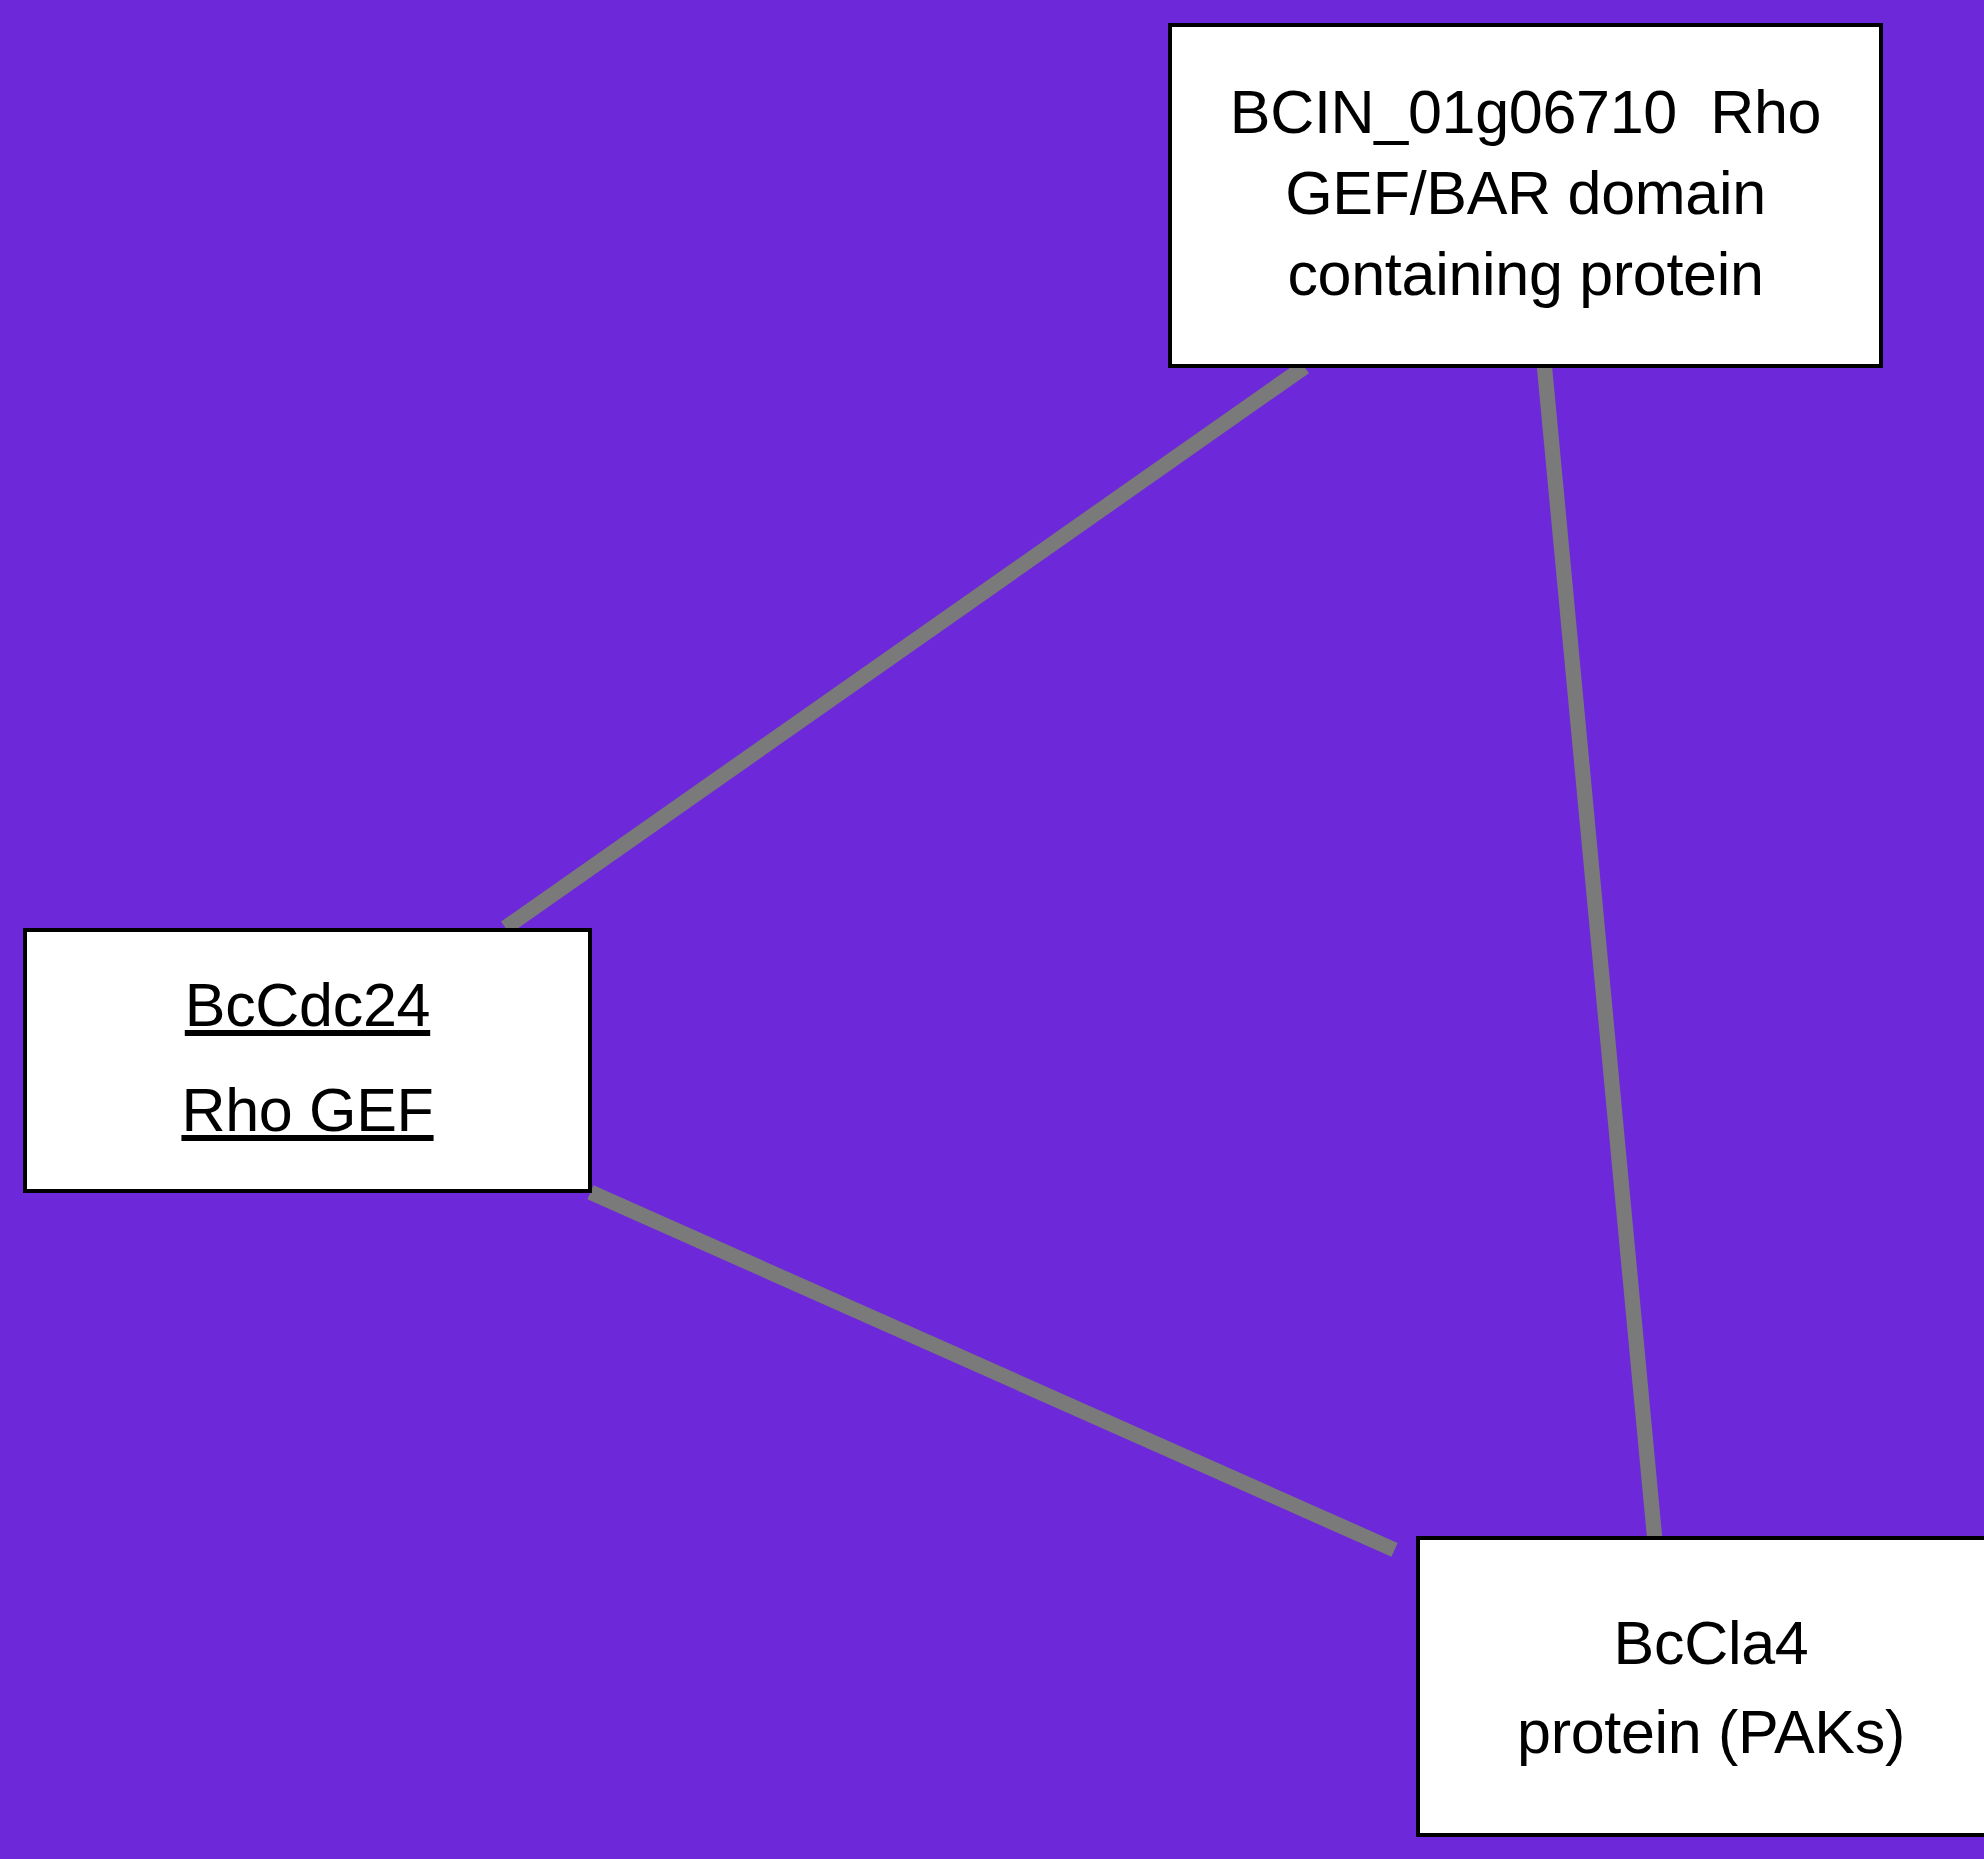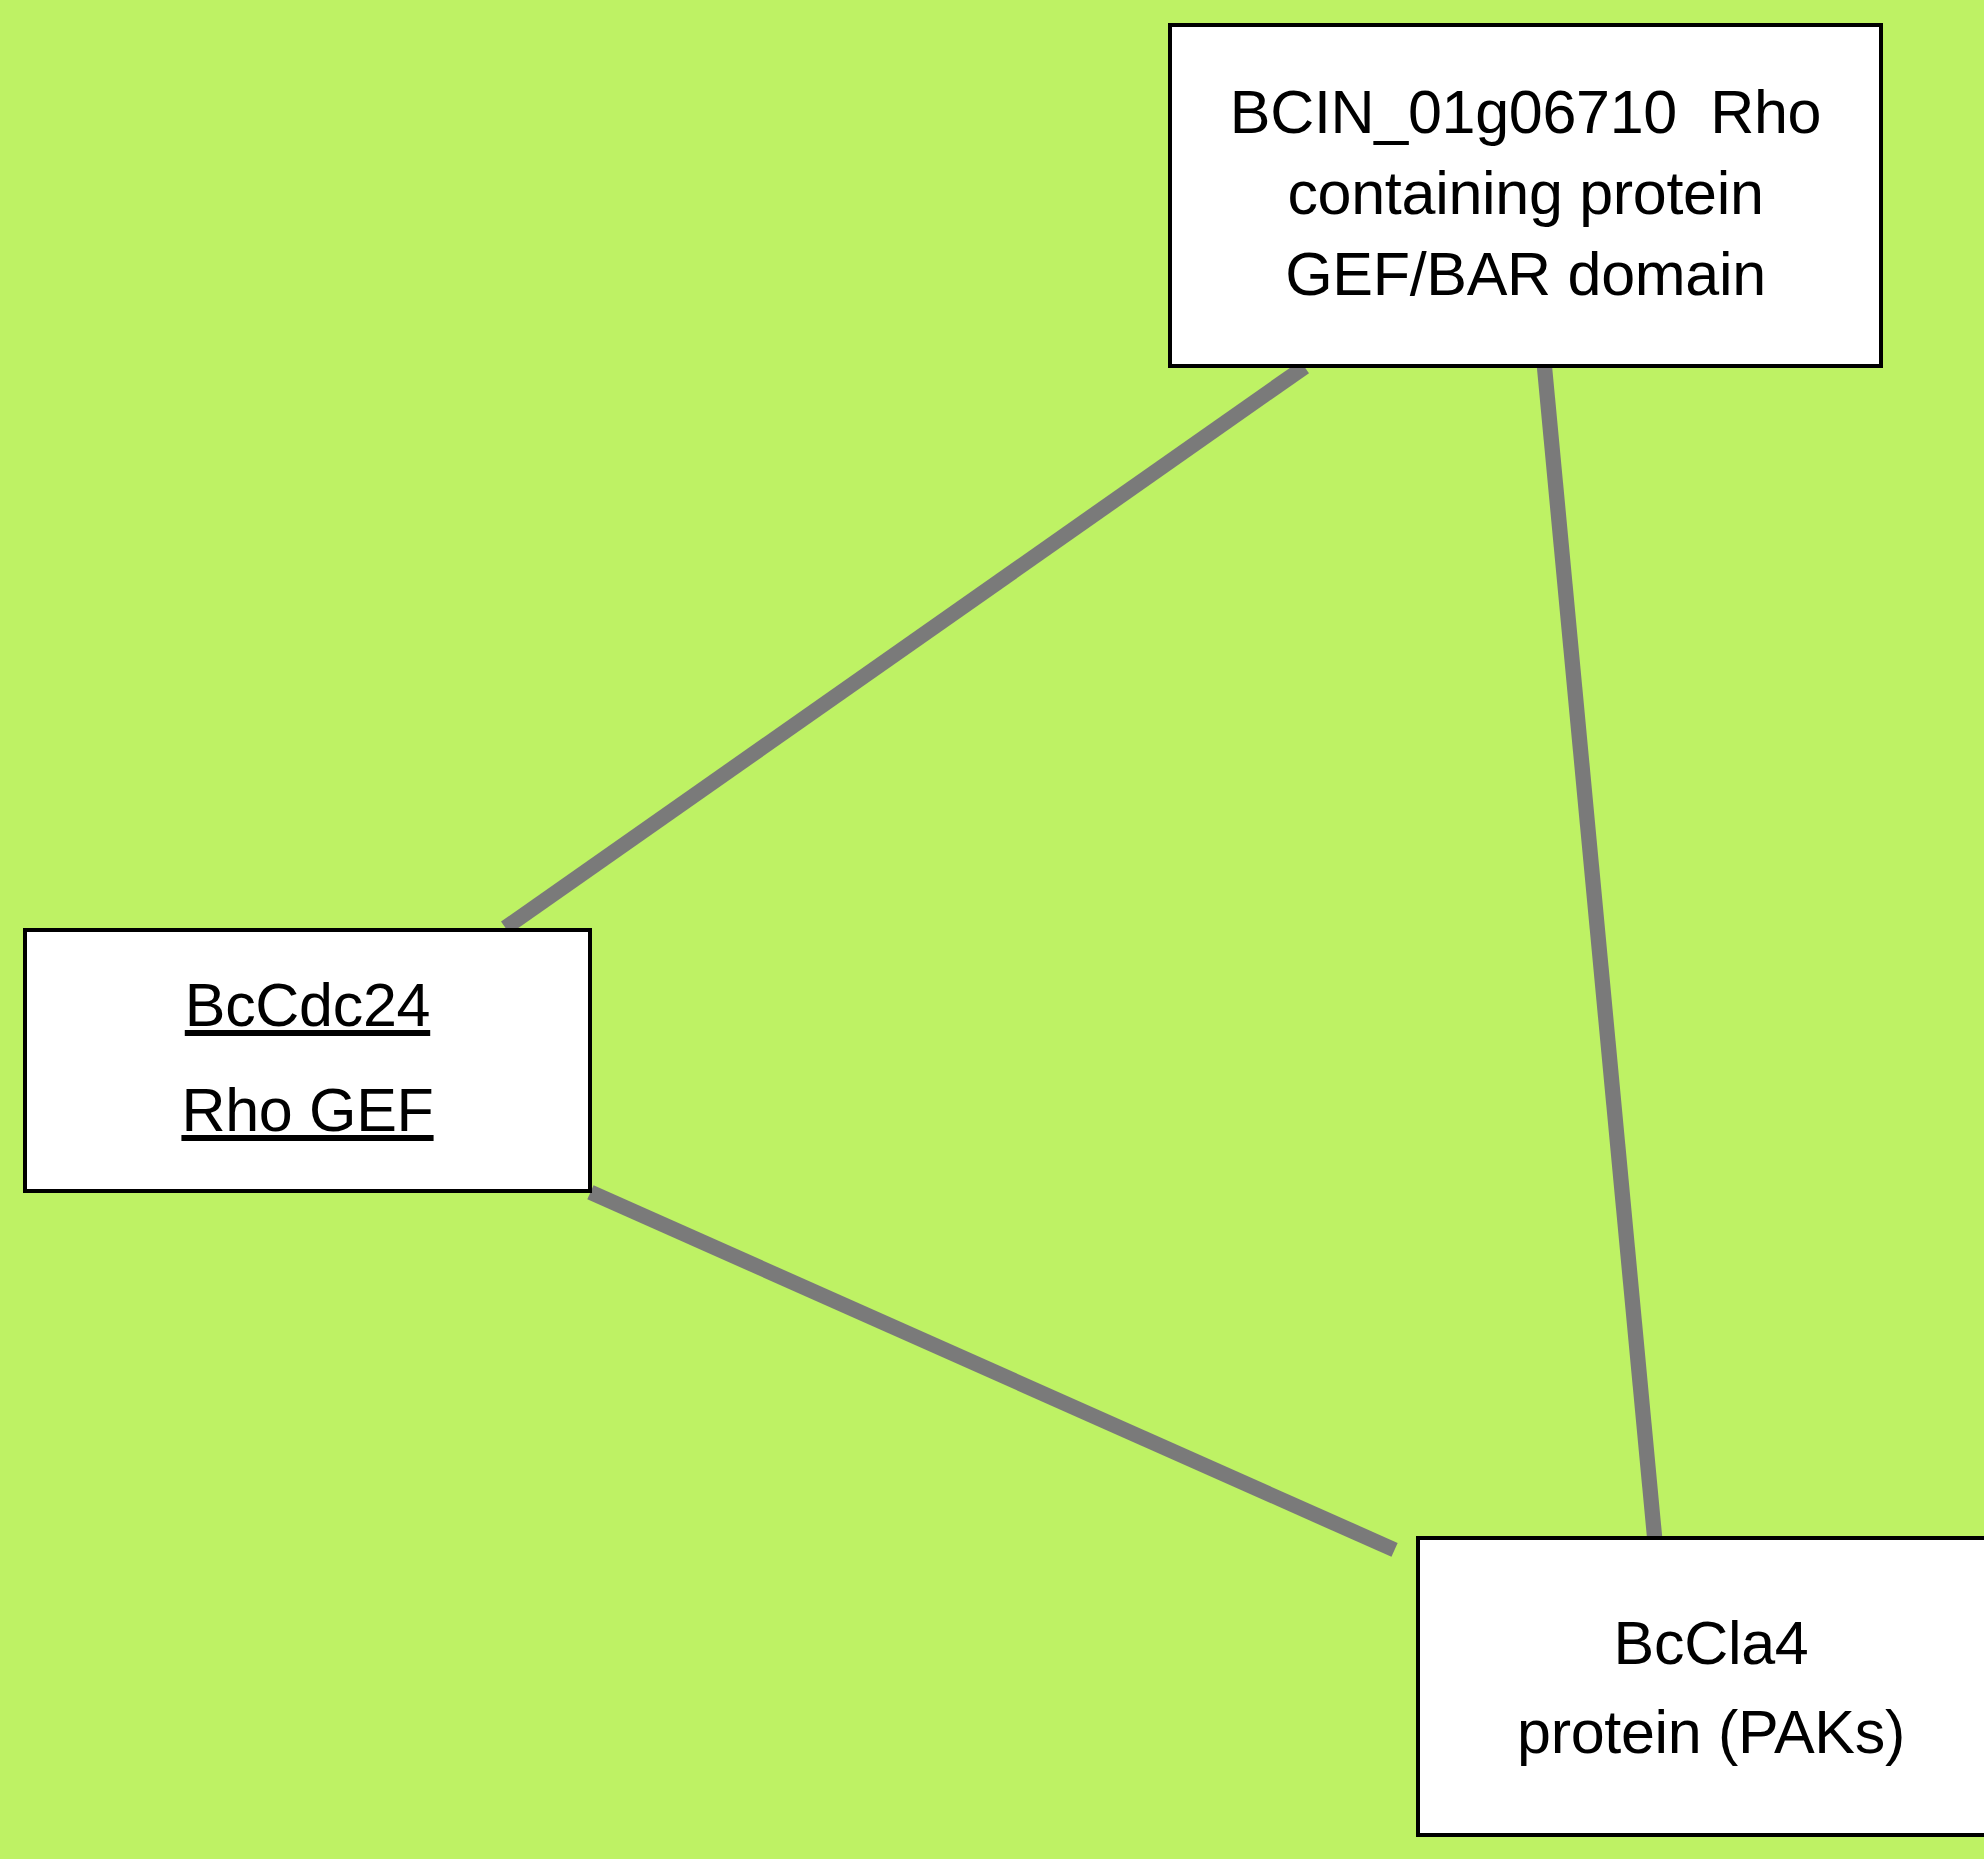--- a/index.html
+++ b/index.html
@@ -4,21 +4,21 @@
 <style>
   html, body {
     margin: 0;
     padding: 0;
     background: #ffffff;
   }
   #canvas {
     position: relative;
     width: 1985px;
     height: 1859px;
-    background: #bef264;
+    background: #6d28d9;
     overflow: hidden;
     font-family: "Liberation Sans", sans-serif;
   }
   #edges {
     position: absolute;
     left: 0;
     top: 0;
     width: 1985px;
     height: 1859px;
     z-index: 1;
@@ -80,22 +80,22 @@
 <div id="canvas">
 
   <svg id="edges" viewBox="0 0 3641 3410" xmlns="http://www.w3.org/2000/svg">
     <line x1="2393" y1="673" x2="927" y2="1702" stroke="#7a7a7a" stroke-width="28" stroke-linecap="butt"></line>
     <line x1="2833" y1="673" x2="3035" y2="2820" stroke="#7a7a7a" stroke-width="28" stroke-linecap="butt"></line>
     <line x1="1083" y1="2187" x2="2558" y2="2843" stroke="#7a7a7a" stroke-width="28" stroke-linecap="butt"></line>
   </svg>
 
   <div class="node" id="node-bcin">
     <span class="line">BCIN_01g06710  Rho</span>
+    <span class="line">GEF/BAR domain</span>
     <span class="line">containing protein</span>
-    <span class="line">GEF/BAR domain</span>
   </div>
 
   <div class="node" id="node-bccdc24">
     <span class="line">BcCdc24</span>
     <span class="line">Rho GEF</span>
   </div>
 
   <div class="node" id="node-bccla4">
     <span class="line">BcCla4</span>
     <span class="line">protein (PAKs)</span>

